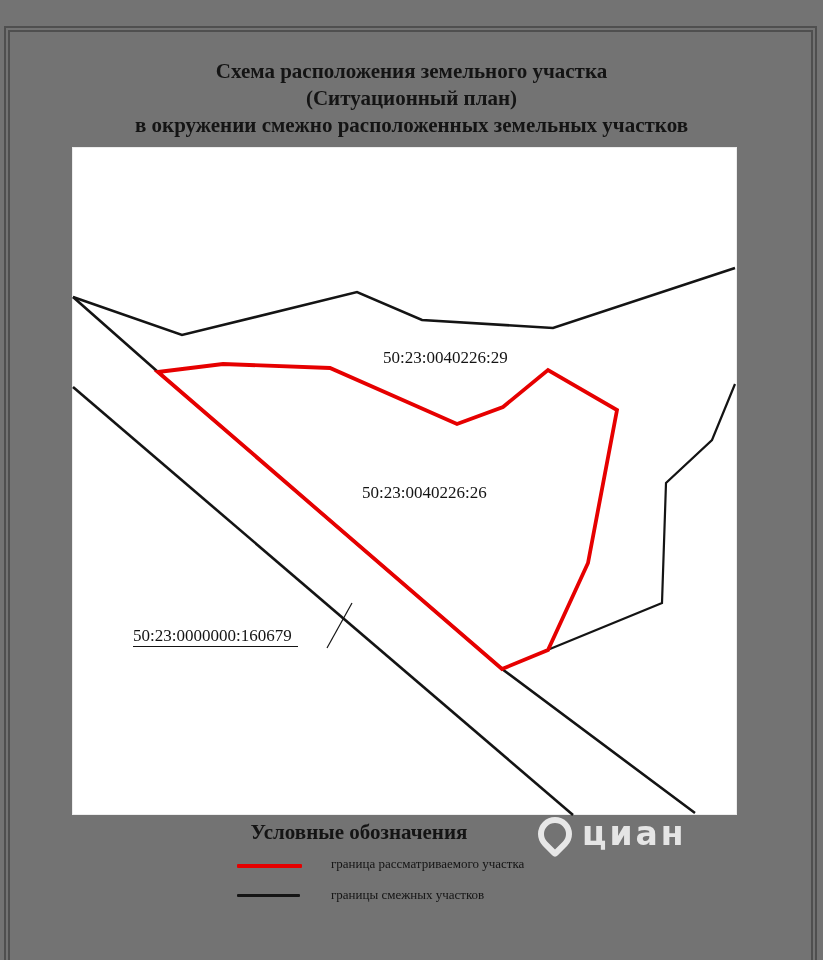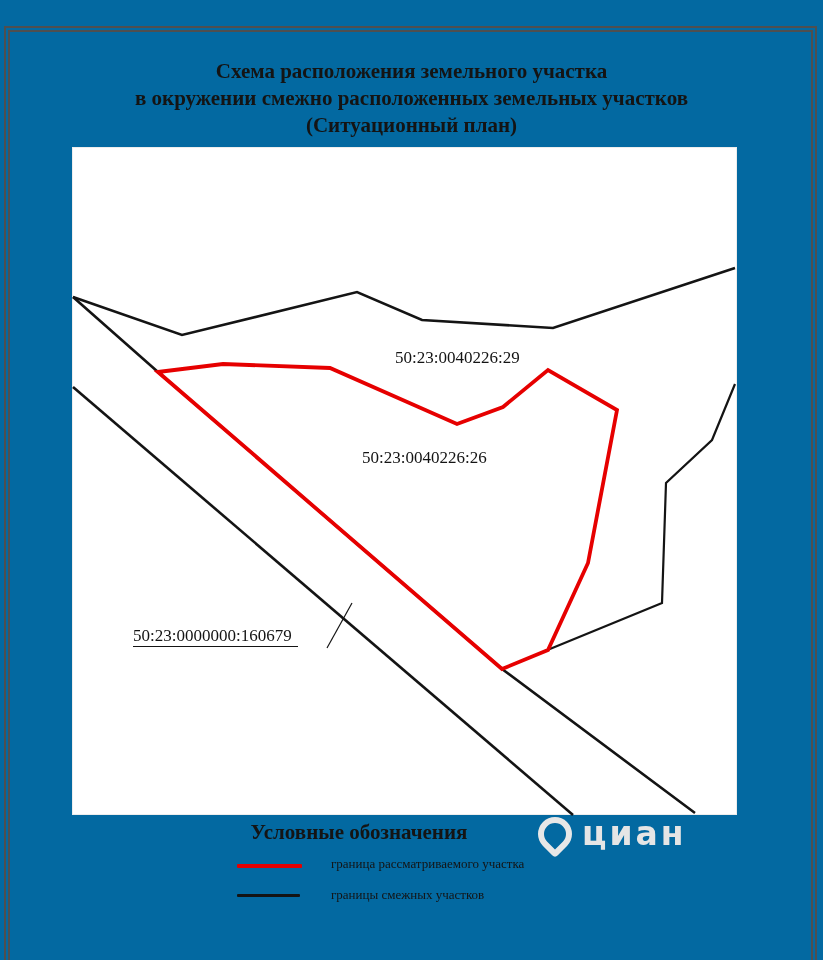--- a/index.html
+++ b/index.html
@@ -4,21 +4,21 @@
 <style>
   html, body {
     margin: 0;
     padding: 0;
     background: #ffffff;
   }
   .page {
     position: relative;
     width: 823px;
     height: 960px;
-    background: #0369a1;
+    background: #737373;
     overflow: hidden;
     font-family: "Liberation Serif", "DejaVu Serif", serif;
     color: #161616;
   }
   .page-border {
     position: absolute;
     left: 4px;
     top: 26px;
     width: 813px;
     height: 954px;
@@ -53,22 +53,22 @@
     top: 0;
     width: 823px;
     height: 960px;
   }
   .map-label {
     position: absolute;
     font-size: 17px;
     white-space: nowrap;
     color: #141414;
   }
-  .label-29 { left: 383px; top: 348px; margin-left: 12px; }
-  .label-26 { left: 362px; top: 448px; }
+  .label-29 { left: 383px; top: 348px; }
+  .label-26 { left: 362px; top: 483px; }
   .label-road {
     left: 133px;
     top: 626px;
     padding-right: 6px;
     border-bottom: 1.5px solid #141414;
   }
   .legend-heading {
     position: absolute;
     left: 0;
     top: 820px;
@@ -131,22 +131,22 @@
 </style>
 </head>
 <body>
 
 <div class="page">
 
   <div class="page-border"></div>
 
   <div class="title-block">
     <div>Схема расположения земельного участка</div>
+    <div>(Ситуационный план)</div>
     <div>в окружении смежно расположенных земельных участков</div>
-    <div>(Ситуационный план)</div>
   </div>
 
   <div class="map-frame"></div>
 
   <svg class="map-lines" viewBox="0 0 823 960">
     <polyline fill="none" stroke="#141414" stroke-width="2.6" points="73,297 182,335 357,292 422,320 553,328 735,268"></polyline>
     <polyline fill="none" stroke="#141414" stroke-width="2.6" points="73,297 158,372 502,669 695,813"></polyline>
     <polyline fill="none" stroke="#141414" stroke-width="2.6" points="73,387 573,815"></polyline>
     <polyline fill="none" stroke="#141414" stroke-width="2.2" points="545,651 662,603 666,483 712,440 735,384"></polyline>
     <polyline fill="none" stroke="#141414" stroke-width="1.2" points="327,648 352,603"></polyline>

